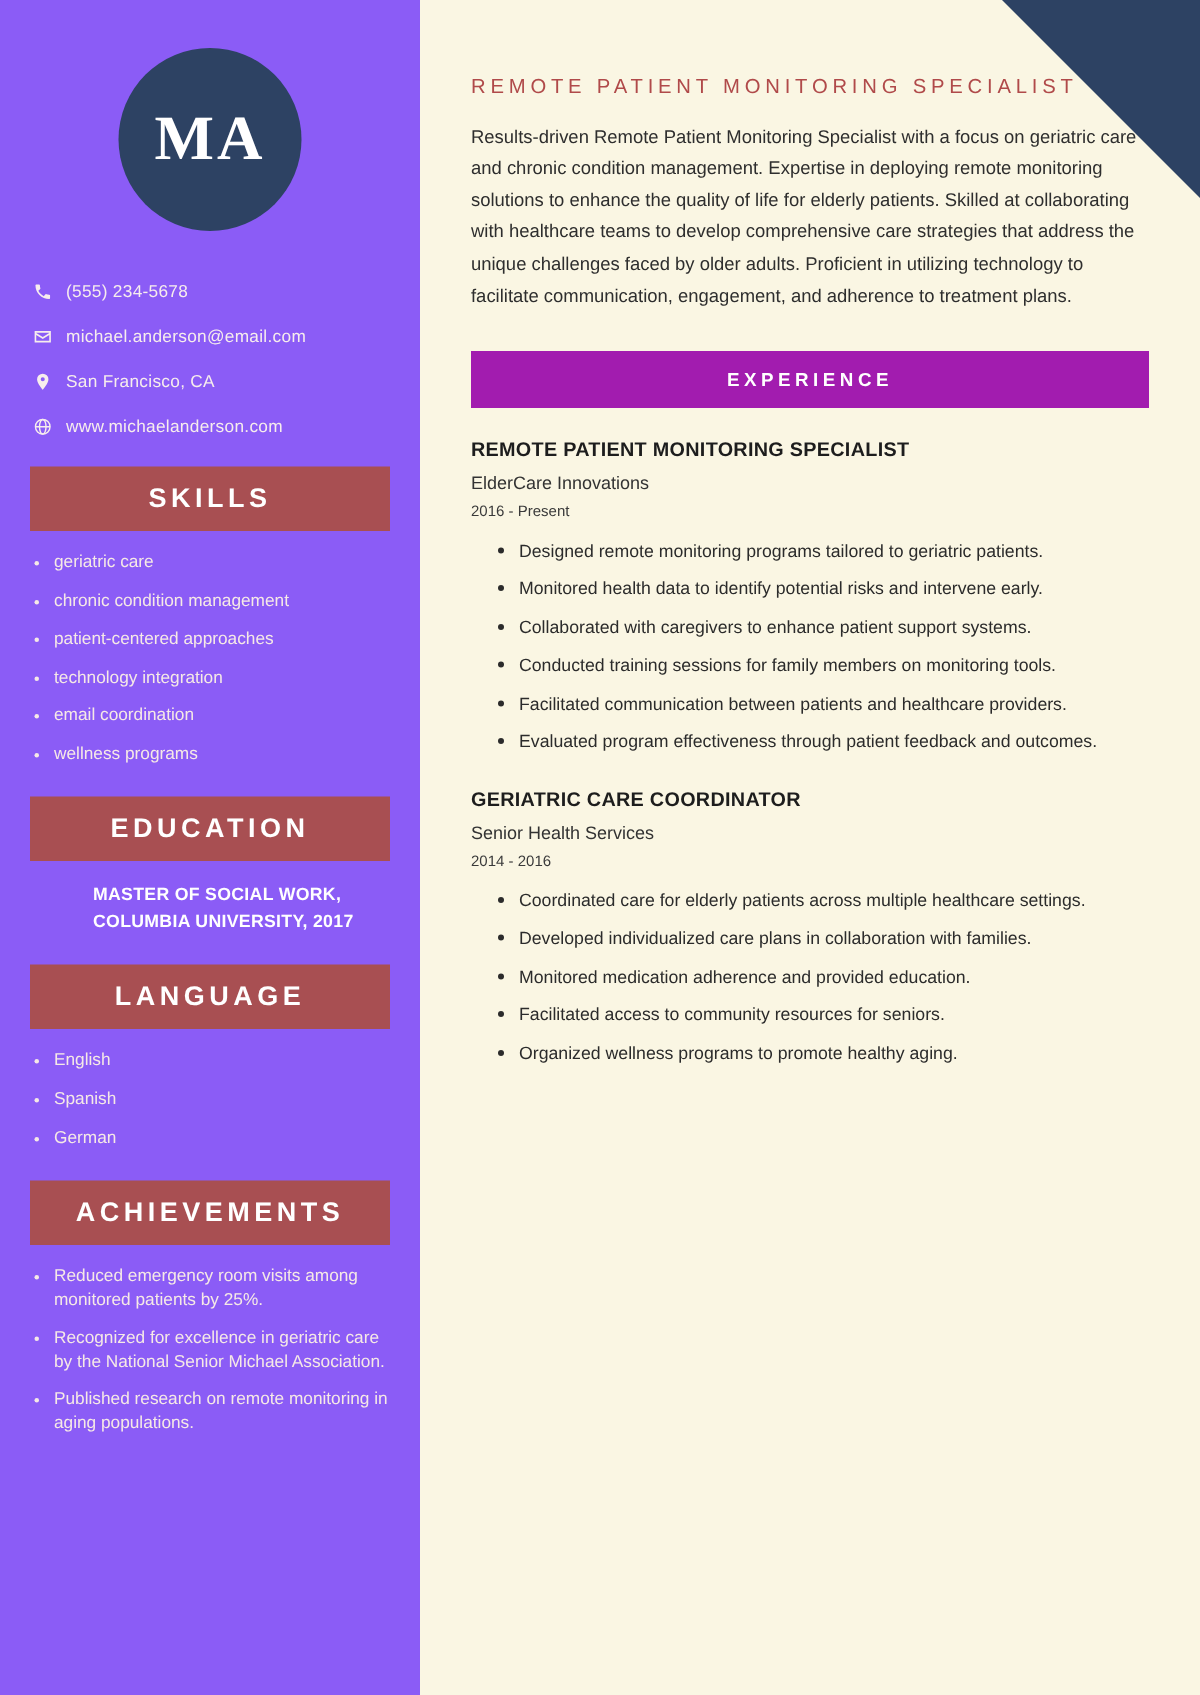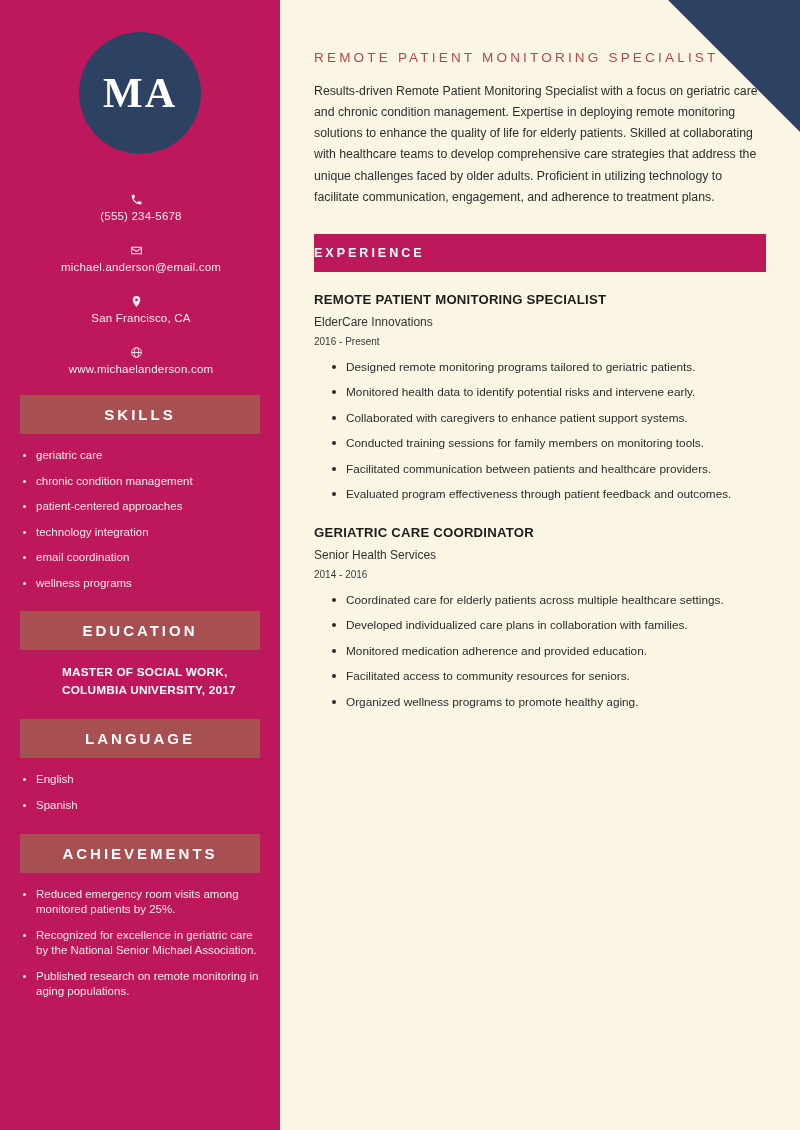--- a/index.html
+++ b/index.html
@@ -15,21 +15,21 @@
     position: relative;
     width: 800px;
     height: 1130px;
     display: flex;
     background: #faf6e3;
     overflow: hidden;
   }
   
   .sidebar {
     width: 280px;
-    background: #be185d;
+    background: #8b5cf6;
     position: relative;
     padding: 0 20px;
     flex: 0 0 280px;
   }
   .avatar-wrap {
     display: flex;
     justify-content: center;
     margin-top: 32px;
   }
   .avatar {
@@ -50,36 +50,35 @@
     margin-top: 34px;
     padding-left: 2px;
   }
   .contact-row {
     display: flex;
     align-items: center;
     margin-bottom: 17px;
     color: #f7eded;
     font-size: 11.5px;
     letter-spacing: 0.2px;
-    flex-direction: column;
   }
   .contact-icon {
     width: 22px;
     flex: 0 0 22px;
     display: flex;
     align-items: center;
     justify-content: flex-start;
     color: #f7eded;
   }
   .contact-icon svg { display: block; }
   .sec-head {
     background: #a84f52;
     color: #ffffff;
     text-align: center;
-    font-size: 15px;
+    font-size: 18px;
     font-weight: bold;
     letter-spacing: 3px;
     padding: 11px 0;
     margin: 20px 0 14px 0;
   }
   .bullets { margin: 0; padding: 0; list-style: none; }
   .bullets li {
     position: relative;
     padding-left: 16px;
     margin-bottom: 10px;
@@ -142,22 +141,23 @@
     z-index: 2;
   }
   .summary {
     margin-top: 16px;
     color: #2e2e2e;
     font-size: 12.3px;
     line-height: 1.72;
     max-width: 470px;
   }
   .main-head {
-    background: #be185d;
+    background: #a21caf;
     color: #ffffff;
+    text-align: center;
     font-size: 12.5px;
     font-weight: bold;
     letter-spacing: 3px;
     padding: 12px 0;
     margin: 26px 0 20px 0;
   }
   .job-title {
     font-size: 13.2px;
     font-weight: bold;
     color: #1d1d1d;
@@ -261,20 +261,21 @@
       <li>wellness programs</li>
     </ul>
 
     <div class="sec-head">EDUCATION</div>
     <div class="edu-line">MASTER OF SOCIAL WORK, COLUMBIA UNIVERSITY, 2017</div>
 
     <div class="sec-head">LANGUAGE</div>
     <ul class="bullets">
       <li>English</li>
       <li>Spanish</li>
+      <li>German</li>
     </ul>
 
     <div class="sec-head">ACHIEVEMENTS</div>
     <ul class="bullets">
       <li>Reduced emergency room visits among monitored patients by 25%.</li>
       <li>Recognized for excellence in geriatric care by the National Senior Michael Association.</li>
       <li>Published research on remote monitoring in aging populations.</li>
     </ul>
 
   </aside>

